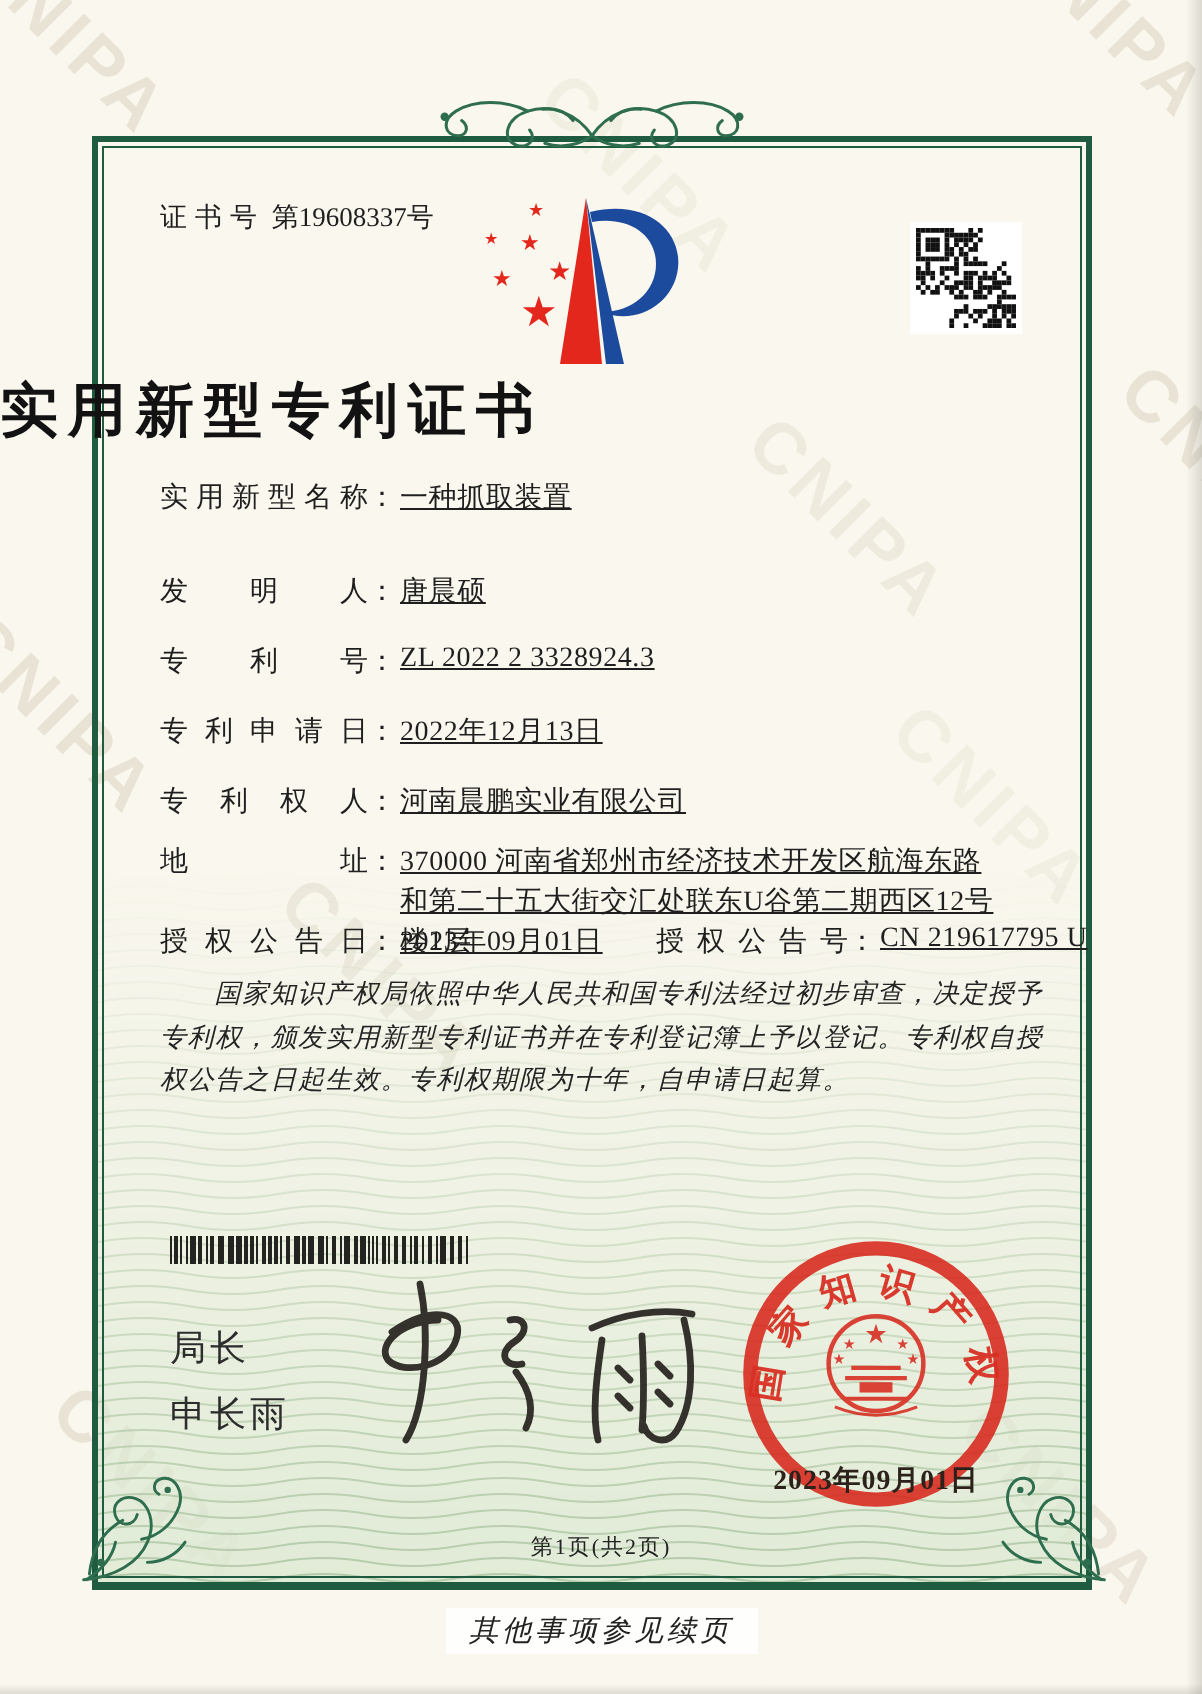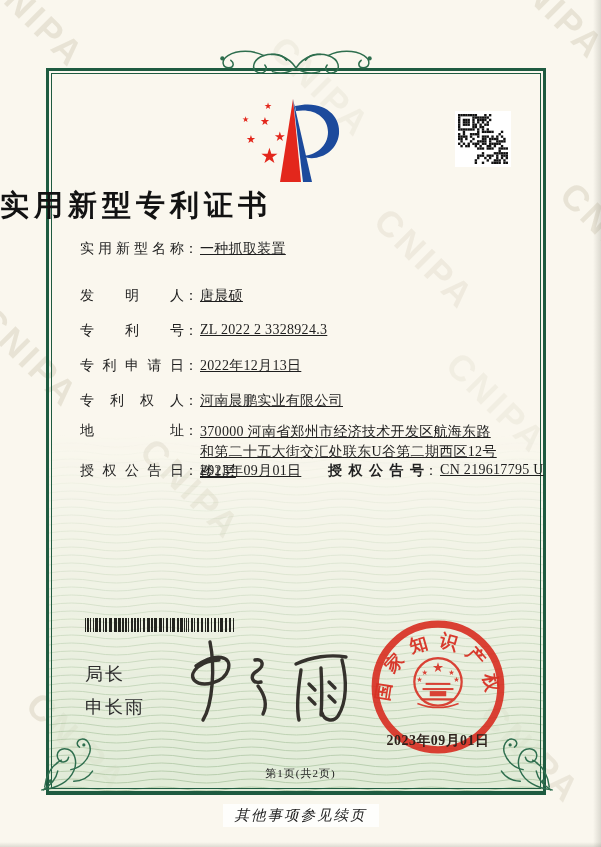--- a/index.html
+++ b/index.html
@@ -50,21 +50,21 @@
   .frow{position:absolute;left:0;white-space:nowrap;}
   .flabel{
     display:inline-block;width:104px;
     text-align:justify;text-align-last:justify;
     vertical-align:top;
   }
   .fcolon{display:inline-block;margin:0 2px 0 0;vertical-align:top;}
   .fvalue{display:inline-block;vertical-align:top;letter-spacing:.3px;text-decoration:underline;}
   .fvalue.wrap{width:300px;white-space:normal;line-height:20px;}
   .pair2{position:absolute;left:248px;top:0;white-space:nowrap;}
-  .pair2 .flabel{width:96px;font-weight:bold;}
+  .pair2 .flabel{width:96px;}
   
   .legal{
     position:absolute;left:80px;top:486px;width:442px;z-index:4;
     font-size:13px;line-height:21.5px;font-style:italic;
     letter-spacing:.8px;color:#242424;
   }
   .legal p{margin:0;text-indent:2.1em;}
   
   .barcode{position:absolute;left:85px;top:618px;z-index:4;}
   .duty{position:absolute;left:85px;top:662px;z-index:4;
@@ -150,20 +150,24 @@
       <path d="M8,92 C30,90 46,80 52,66 C58,53 53,39 44,36 C35,33 27,39 30,48 C33,56 43,55 45,47"></path>
       <path d="M12,88 C14,70 22,58 35,51"></path>
       <path d="M48,64 C60,62 70,53 74,41 C77,31 71,21 63,22 C56,23 55,30 60,33"></path>
       <path d="M52,80 C62,80 72,75 78,66"></path>
       <path d="M10,92 C22,84 28,76 30,66"></path>
       <circle cx="20" cy="80" r="2.6" fill="#2E6E4E" stroke="none"></circle>
       <circle cx="66" cy="30" r="2.2" fill="#2E6E4E" stroke="none"></circle>
     </g>
   </svg>
 
+  <div class="cert-no">
+    <span class="lbl">证书号</span>
+    <span>第19608337号</span>
+  </div>
 
   <div class="logo">
     <svg width="120" height="92" viewBox="0 0 120 92">
       <path d="M57,5 L65,88 L44,88 Z" fill="#E3271C"></path>
       <path d="M57,5 L76,88 L67,88 Z" fill="#1C4A9C"></path>
       <path d="M59,12 C88,5 105,22 103,40 C101,58 82,69 65,62 C80,62 92,52 92,38 C92,23 78,14 60,17 Z" fill="#1C4A9C"></path>
     </svg>
     <span class="star" style="left:24px;top:52px;font-size:21px;">★</span>
     <span class="star" style="left:38px;top:36px;font-size:13px;">★</span>
     <span class="star" style="left:24px;top:22px;font-size:11px;">★</span>
@@ -379,20 +383,21 @@
     </div>
     <div class="frow" style="top:222px;width:440px;">
       <span class="flabel">授权公告日</span><span class="fcolon">：</span><span class="fvalue">2023年09月01日</span>
       <span class="pair2">
         <span class="flabel">授权公告号</span><span class="fcolon">：</span><span class="fvalue">CN 219617795 U</span>
       </span>
     </div>
   </div>
 
   <div class="legal">
+    <p>国家知识产权局依照中华人民共和国专利法经过初步审查，决定授予专利权，颁发实用新型专利证书并在专利登记簿上予以登记。专利权自授权公告之日起生效。专利权期限为十年，自申请日起算。</p>
   </div>
 
   <div class="barcode">
       <svg id="bcsvg" width="152" height="14" viewBox="0 0 152 14">
         <rect x="0" y="0" width="1" height="14" fill="#23241F"></rect>
         <rect x="2" y="0" width="2" height="14" fill="#23241F"></rect>
         <rect x="5" y="0" width="1" height="14" fill="#23241F"></rect>
         <rect x="8" y="0" width="1" height="14" fill="#23241F"></rect>
         <rect x="10" y="0" width="3" height="14" fill="#23241F"></rect>
         <rect x="14" y="0" width="2" height="14" fill="#23241F"></rect>

